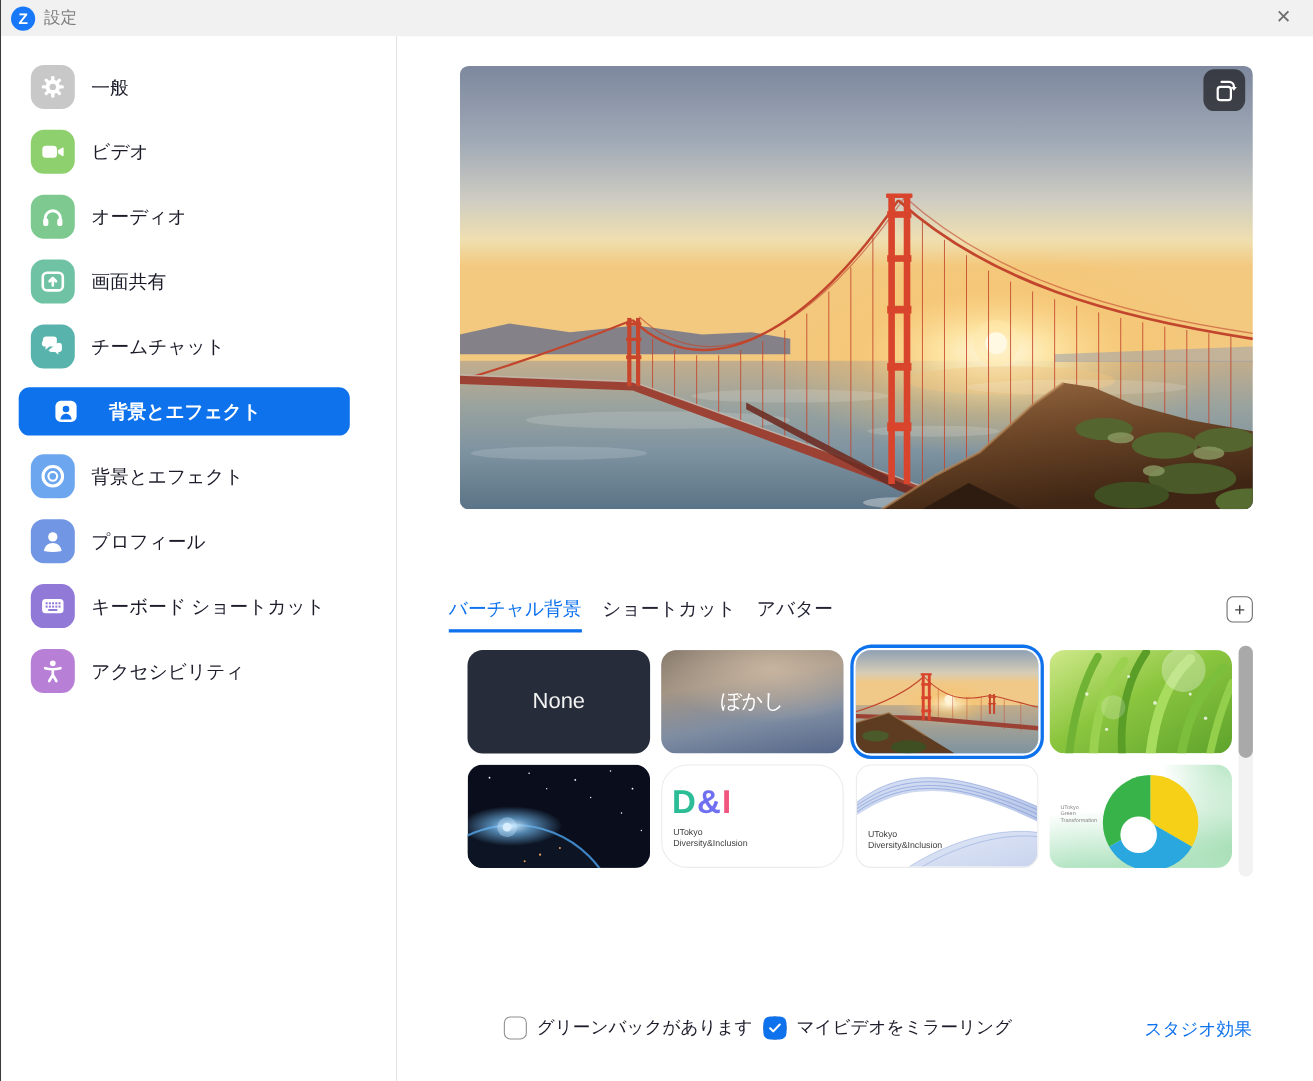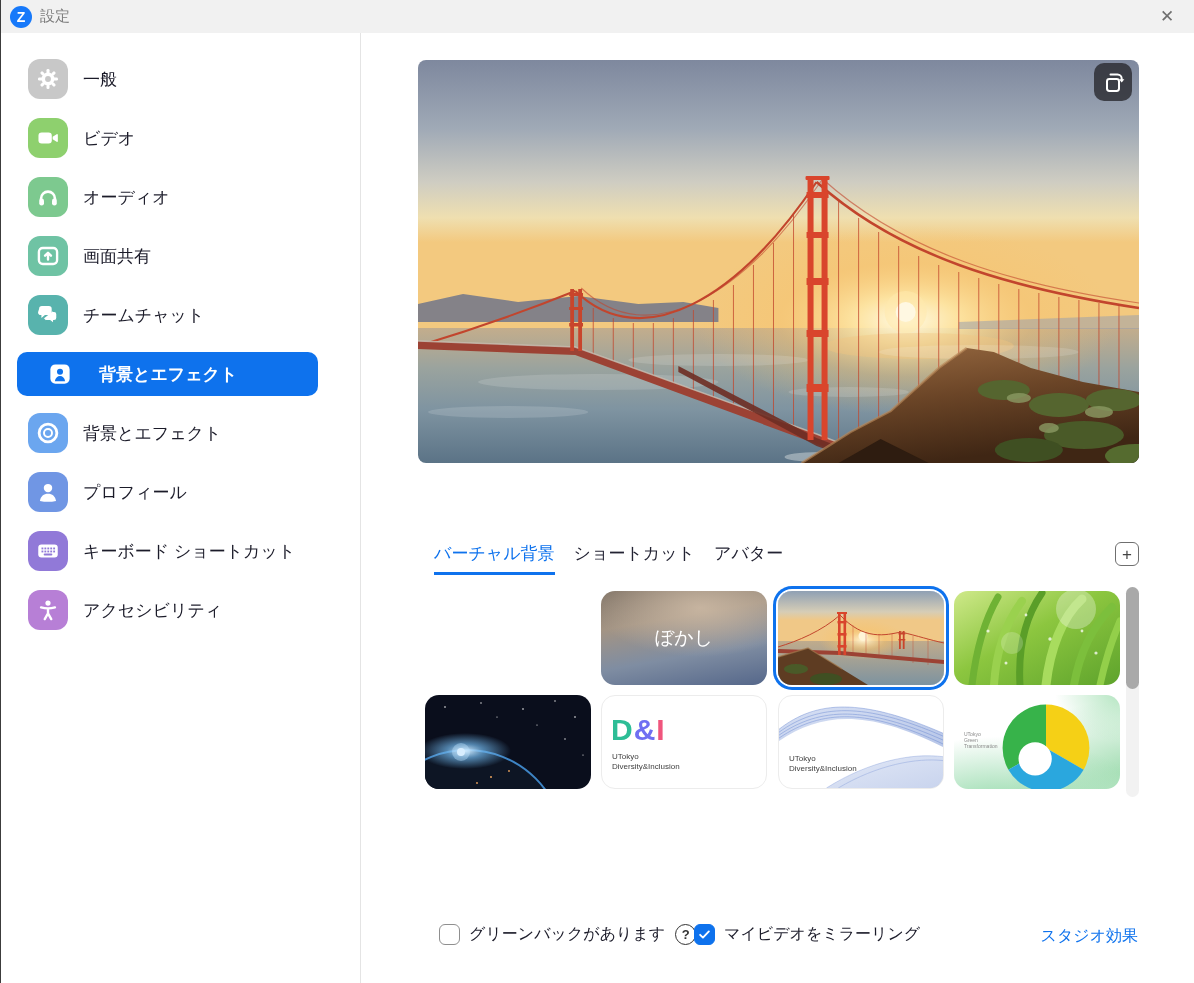--- a/index.html
+++ b/index.html
@@ -23,21 +23,21 @@
   .side-item .lbl{margin-left:15px;}
   .side-item.selected{background:#0e72ed;border-radius:10px;margin:0 42px 15px 16px;padding-left:32px;}
   .side-item.selected .lbl{color:#fff;font-weight:bold;margin-left:28px;}
   
   .main{position:absolute;left:361px;top:33px;width:833px;height:950px;}
   .preview{position:absolute;left:56px;top:27px;width:721px;height:403px;border-radius:8px;overflow:hidden;}
   .preview svg{display:block;width:100%;height:100%;}
   .rotate-btn{position:absolute;left:676px;top:3px;width:38px;height:38px;border-radius:10px;
     background:rgba(38,38,44,.78);display:flex;align-items:center;justify-content:center;}
   
-  .tabs{position:absolute;left:72px;top:509px;display:flex;gap:19px;font-size:17px;}
+  .tabs{position:absolute;left:46px;top:509px;display:flex;gap:19px;font-size:17px;}
   .tab{padding-bottom:7px;color:#232333;}
   .tab.active{color:#0e72ed;border-bottom:3px solid #0e72ed;}
   .add-btn{position:absolute;left:753px;top:509px;width:24px;height:24px;border:1.5px solid #6f6f6f;
     border-radius:6px;color:#444;display:flex;align-items:center;justify-content:center;font-size:17px;line-height:1;}
   
   .thumb{position:absolute;width:166px;height:94px;border-radius:14px;overflow:hidden;}
   .thumb svg{display:block;width:100%;height:100%;}
   .thumb.selected{box-shadow:0 0 0 2px #fff,0 0 0 5px #0e72ed;}
   .t-none{background:#262c3a;display:flex;align-items:center;justify-content:center;}
   .t-none .txt{color:#f2f2f2;font-size:20px;font-weight:300;}
@@ -338,20 +338,23 @@
 
     <div class="tabs">
       <div class="tab active">バーチャル背景</div>
       <div class="tab">ショートカット</div>
       <div class="tab">アバター</div>
     </div>
     <div class="add-btn">
       <span>+</span>
     </div>
 
+    <div class="thumb t-none" style="left:63px;top:558px;">
+      <span class="txt">None</span>
+    </div>
 
     <div class="thumb t-blur" style="left:239px;top:558px;">
       <span class="txt">ぼかし</span>
     </div>
 
     <div class="thumb selected" style="left:416px;top:558px;">
       <svg viewBox="0 0 166 94" preserveAspectRatio="none">
         <defs>
           <linearGradient id="msky" x1="0" y1="0" x2="0" y2="1">
             <stop offset="0" stop-color="#8fa0b4"></stop>
@@ -464,21 +467,21 @@
         <circle cx="36" cy="57" r="4" fill="#eaf6ff"></circle>
         <circle cx="36" cy="57" r="9" fill="#bfe3ff" opacity=".4"></circle>
         <g fill="#e8a25c">
           <circle cx="66" cy="82" r="1"></circle>
             <circle cx="84" cy="76" r=".9"></circle>
             <circle cx="52" cy="88" r=".9"></circle>
         </g>
       </svg>
     </div>
 
-    <div class="thumb t-white" style="left:239px;top:662px;">
+    <div class="thumb t-white" style="left:239px;top:662px;border-radius:24px;">
       <div class="dandi-logo">
         <span class="c1">D</span><span class="c2">&amp;</span><span class="c3">I</span>
       </div>
       <div class="small-lines" style="left:10px;top:56px;font-weight:normal;">
         <div>UTokyo</div>
         <div>Diversity&amp;Inclusion</div>
       </div>
     </div>
 
     <div class="thumb t-white" style="left:416px;top:662px;">
@@ -519,21 +522,21 @@
         <div>UTokyo</div>
         <div>Green</div>
         <div>Transformation</div>
       </div>
     </div>
 
     <div class="scrollbar">
       <div class="scroll-thumb"></div>
     </div>
 
-    <div class="footer-item" style="left:41px;padding-left:36px;">
+    <div class="footer-item" style="left:60px;padding-left:36px;">
       <div class="checkbox"></div>
       <div class="f-label">グリーンバックがあります</div>
       <div class="help">?</div>
     </div>
 
     <div class="footer-item" style="left:332px;">
       <div class="checkbox checked">
         <span style="display:flex">
           <svg width="15" height="15" viewBox="0 0 24 24">
               <path d="M5 12.5l4.5 4.5 9.5-10" stroke="#fff" stroke-width="3" fill="none" stroke-linecap="round" stroke-linejoin="round"></path>

